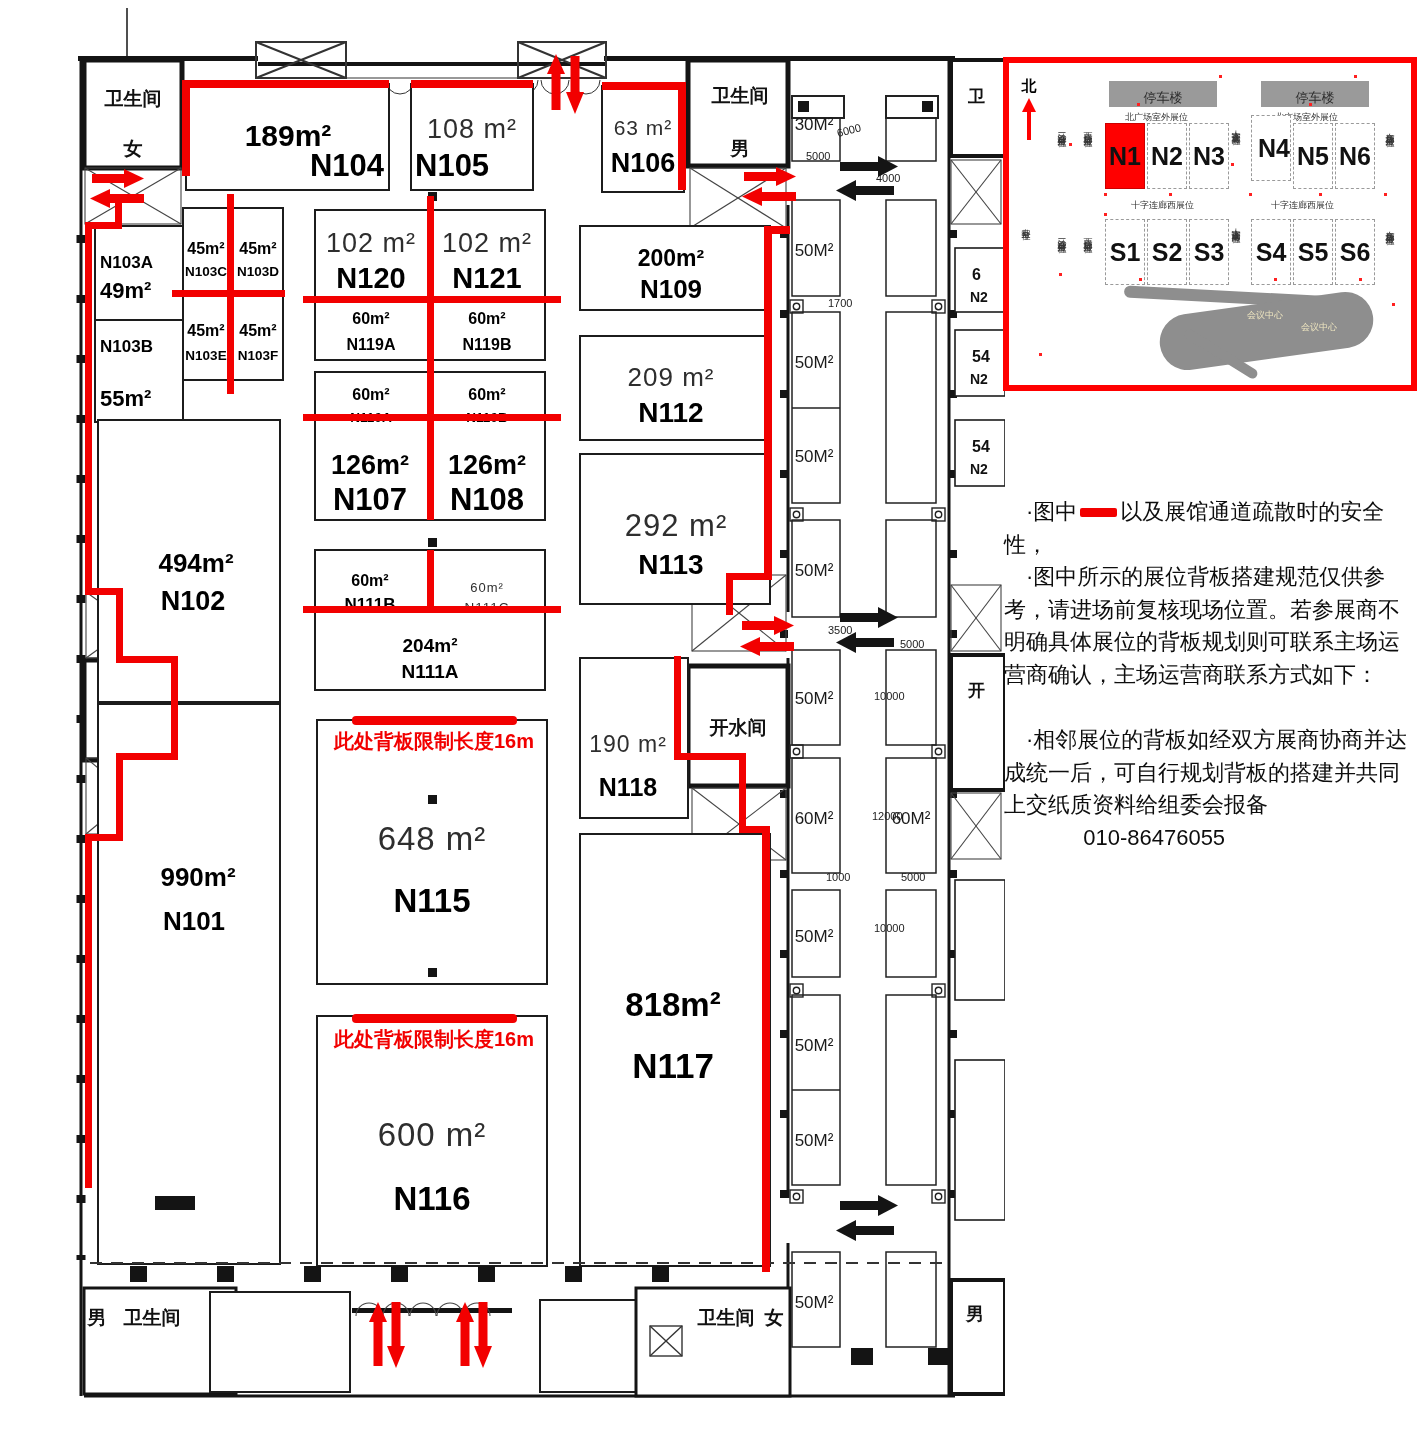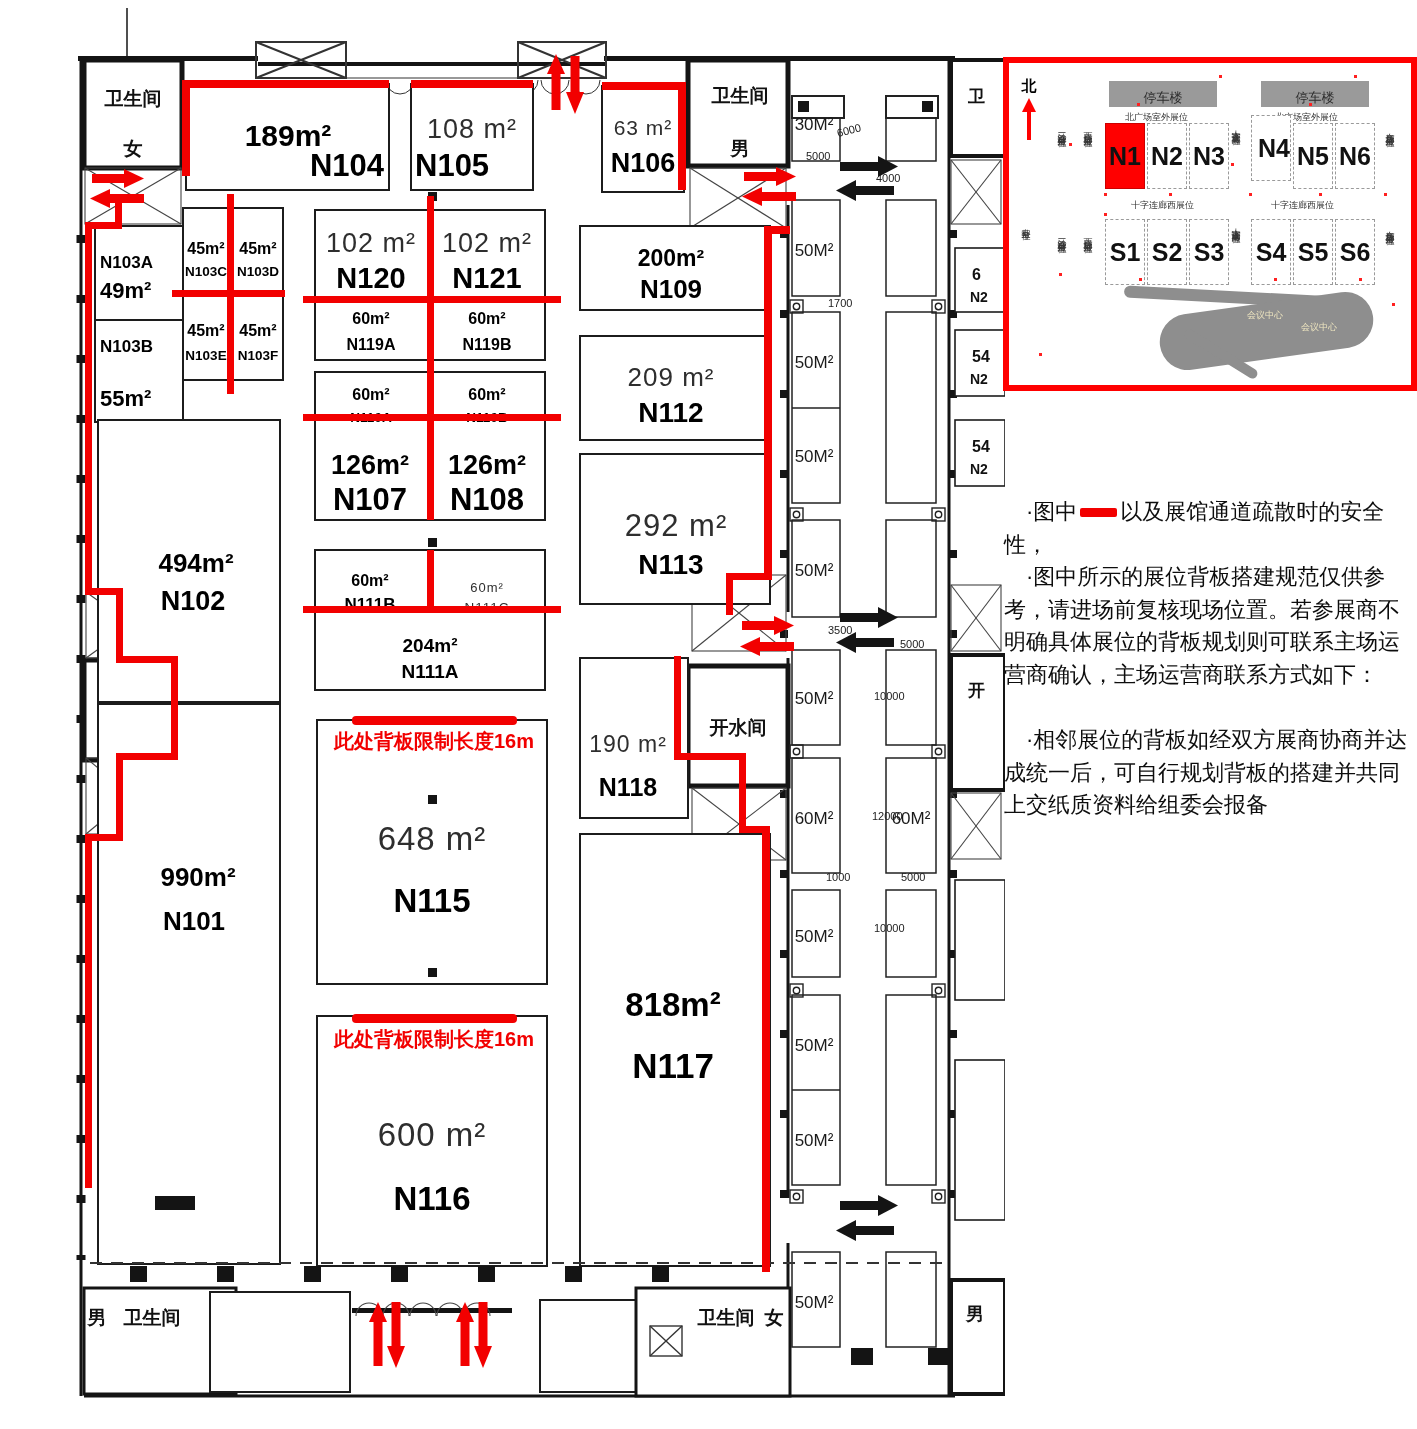--- a/index.html
+++ b/index.html
@@ -579,15 +579,16 @@
       <div class="dot" style="left:350px;top:215px;"></div>
   <div class="dot" style="left:383px;top:240px;"></div>
       <div class="dot" style="left:30px;top:290px;"></div>
 </div>
 
 
 <div class="notes">
   <p class="b-indent"><span>·图中</span><span class="rdash"></span><span>以及展馆通道疏散时的安全性，</span></p>
   <p class="b-indent">·图中所示的展位背板搭建规范仅供参考，请进场前复核现场位置。若参展商不明确具体展位的背板规划则可联系主场运营商确认，主场运营商联系方式如下：</p>
   <p class="b-indent gap-top">·相邻展位的背板如经双方展商协商并达成统一后，可自行规划背板的搭建并共同上交纸质资料给组委会报备</p>
+  <p class="phone-line">010-86476055</p>
 </div>
 
 </div>
 
 </body></html>

